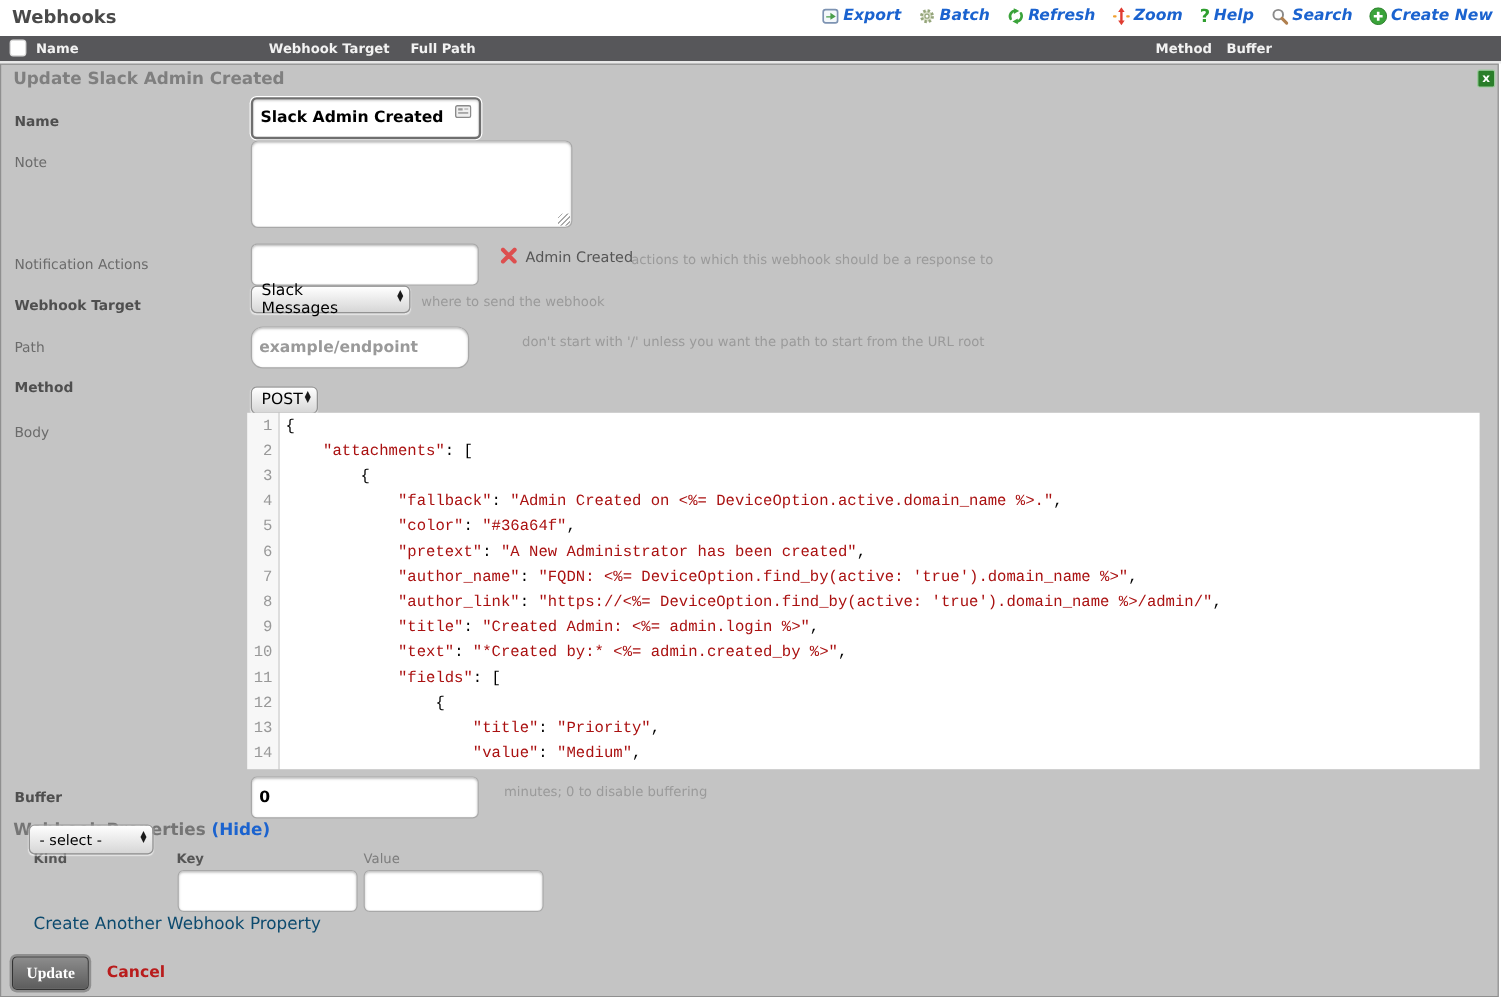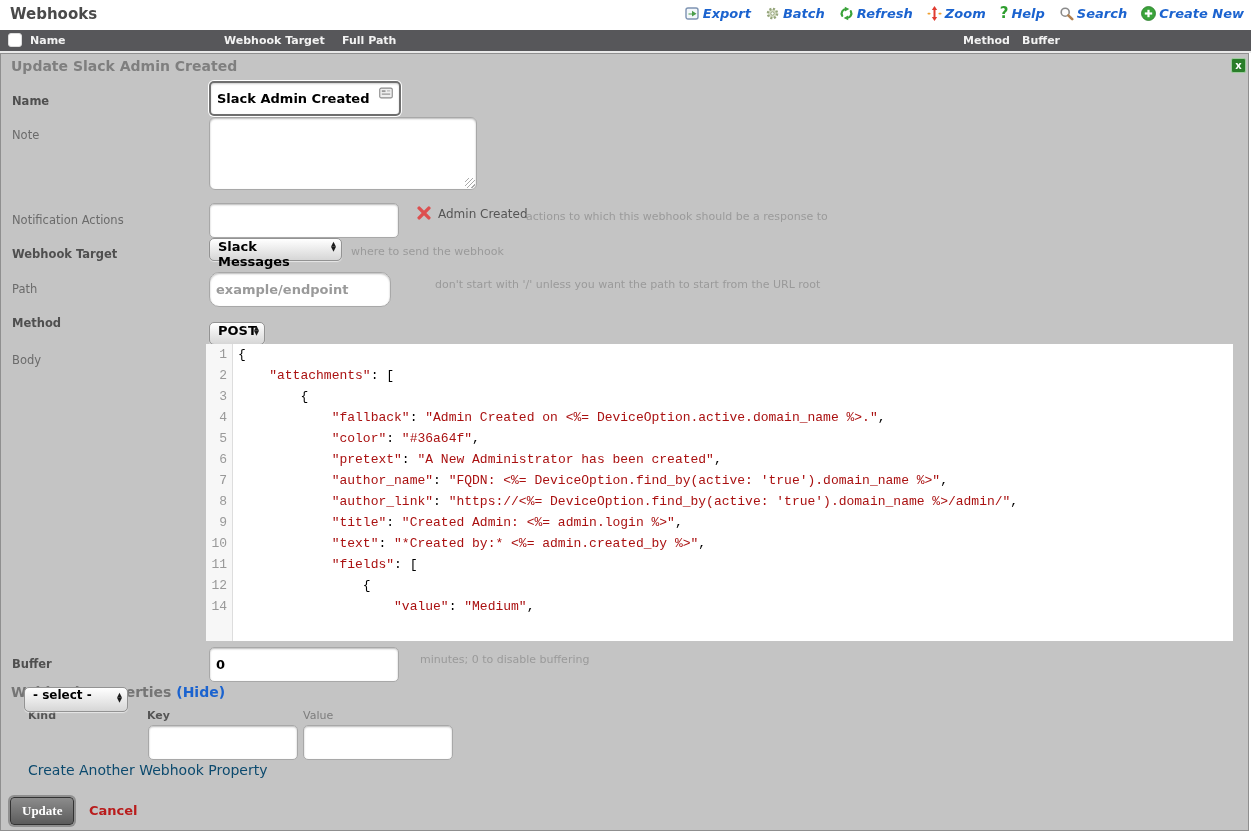--- a/index.html
+++ b/index.html
@@ -34,21 +34,21 @@
   .tinput::placeholder { color:#9a9a9a; font-weight:bold; }
   .tinput.focused { border:2px solid #6f6f6f; box-shadow:inset 0 1px 2px rgba(0,0,0,.2), 0 0 0 1px #ffffff; }
 
   .tarea { position:absolute; background:#fff; border:1px solid #a8a8a8; border-radius:6px;
            box-shadow:inset 0 1px 2px rgba(0,0,0,.28); resize:none; outline:none; }
   .resize-grip { position:absolute; width:10px; height:10px;
            background:repeating-linear-gradient(-45deg, transparent 0 2px, #aaa 2px 3px); }
 
   .sel { position:absolute; height:23px; background:linear-gradient(#ffffff,#d6d6d6); border:1px solid #939393;
          border-radius:5px; box-shadow:0 1px 1px rgba(255,255,255,.6); cursor:pointer;
-         display:flex; padding:0 32px 0 8px; font-size:13px; font-weight:bold; color:#000; }
+         display:flex; align-items:center; padding:0 32px 0 8px; font-size:13px; font-weight:normal; color:#000; }
   .sel .spin { position:absolute; right:5px; top:3px; display:flex; flex-direction:column; align-items:center; }
   .sel .spin i { font-style:normal; font-size:6.5px; line-height:5px; color:#1a1a1a; }
 
   .xicon { position:absolute; width:14px; height:14px; }
 
   
   .editor { position:absolute; left:205px; top:290px; width:1027px; height:297px; overflow:hidden;
             background:linear-gradient(to right, #f7f7f7 0, #f7f7f7 26px, #dddddd 26px, #dddddd 27px, #ffffff 27px);
             font-family:"Liberation Mono","DejaVu Sans Mono",monospace; font-size:13px; line-height:21px; }
   .code-line { display:flex; height:21px; white-space:pre; }
@@ -202,20 +202,21 @@
         <div class="code-line"><span class="ln">3</span><span class="code">        {</span></div>
         <div class="code-line"><span class="ln">4</span><span class="code">            <span class="str">"fallback"</span>: <span class="str">"Admin Created on &lt;%= DeviceOption.active.domain_name %&gt;."</span>,</span></div>
         <div class="code-line"><span class="ln">5</span><span class="code">            <span class="str">"color"</span>: <span class="str">"#36a64f"</span>,</span></div>
         <div class="code-line"><span class="ln">6</span><span class="code">            <span class="str">"pretext"</span>: <span class="str">"A New Administrator has been created"</span>,</span></div>
         <div class="code-line"><span class="ln">7</span><span class="code">            <span class="str">"author_name"</span>: <span class="str">"FQDN: &lt;%= DeviceOption.find_by(active: 'true').domain_name %&gt;"</span>,</span></div>
         <div class="code-line"><span class="ln">8</span><span class="code">            <span class="str">"author_link"</span>: <span class="str">"https://&lt;%= DeviceOption.find_by(active: 'true').domain_name %&gt;/admin/"</span>,</span></div>
         <div class="code-line"><span class="ln">9</span><span class="code">            <span class="str">"title"</span>: <span class="str">"Created Admin: &lt;%= admin.login %&gt;"</span>,</span></div>
         <div class="code-line"><span class="ln">10</span><span class="code">            <span class="str">"text"</span>: <span class="str">"*Created by:* &lt;%= admin.created_by %&gt;"</span>,</span></div>
         <div class="code-line"><span class="ln">11</span><span class="code">            <span class="str">"fields"</span>: [</span></div>
         <div class="code-line"><span class="ln">12</span><span class="code">                {</span></div>
+        <div class="code-line"><span class="ln">13</span><span class="code">                    <span class="str">"title"</span>: <span class="str">"Priority"</span>,</span></div>
         <div class="code-line"><span class="ln">14</span><span class="code">                    <span class="str">"value"</span>: <span class="str">"Medium"</span>,</span></div>
       </div>
   </div>
 
   <span class="flabel req" style="left:11px; top:603px">Buffer</span>
   <input class="tinput" style="left: 208px; top: 593px; width: 190px;" type="text" value="0">
   <span class="hint" style="left:419px; top:599px">minutes; 0 to disable buffering</span>
 
   <div class="wp-heading" style="left:10px; top:630px">
     <span>Webhook Properties</span>

